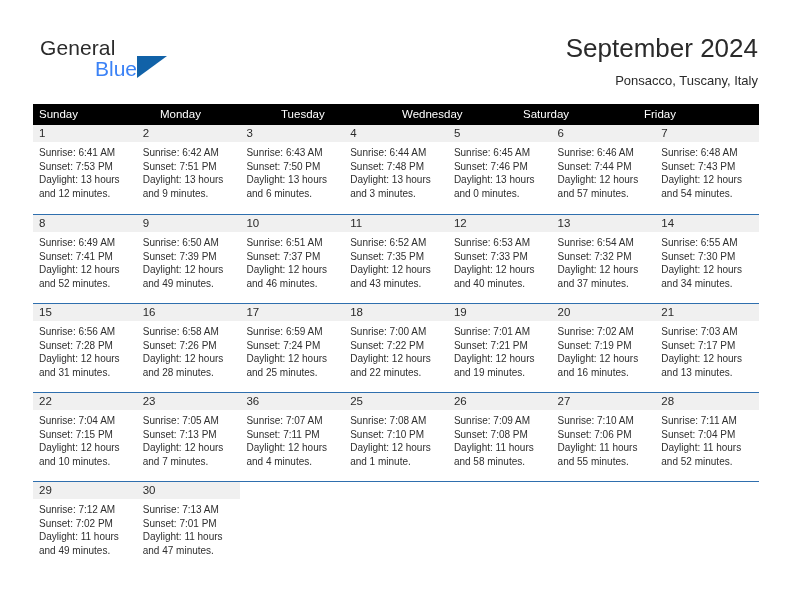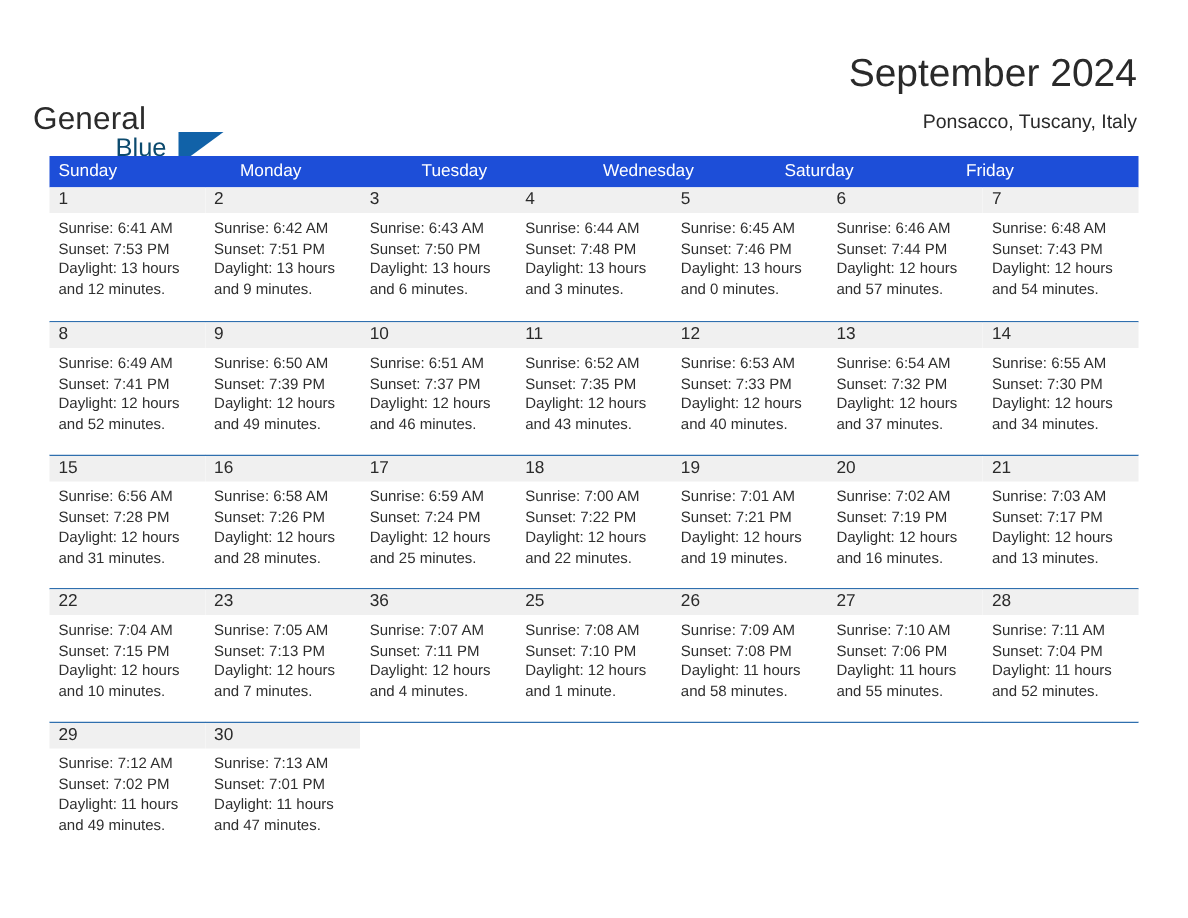--- a/index.html
+++ b/index.html
@@ -23,41 +23,40 @@
   
   .top {
     position: absolute;
     left: 0;
     top: 0;
     width: 792px;
     height: 100px;
   }
   .brand {
     position: absolute;
-    left: 22px;
+    left: 40px;
     top: 36px;
     width: 180px;
     height: 48px;
-    margin-top: 32px;
   }
   .brand-general {
     position: absolute;
     left: 0;
     top: 0;
     font-size: 21px;
     letter-spacing: 0.1px;
     color: #2b2b2b;
     font-family: "Liberation Sans", sans-serif;
   }
   .brand-blue {
     position: absolute;
     left: 55px;
     top: 21px;
-    font-size: 17px;
-    color: #0c4a6e;
+    font-size: 21px;
+    color: #3b82f6;
     font-family: "Liberation Sans", sans-serif;
   }
   .brand-tri {
     position: absolute;
     left: 97px;
     top: 20px;
     width: 0;
     height: 0;
     border-left: 30px solid #1162a8;
     border-bottom: 22px solid transparent;
@@ -86,21 +85,21 @@
 
   
   .calendar {
     position: absolute;
     left: 33px;
     top: 104px;
     width: 726px;
   }
   .weekday-row {
     display: flex;
-    background: #1d4ed8;
+    background: #000000;
     height: 21px;
   }
   .weekday {
     flex: 1 1 0;
     color: #ffffff;
     font-size: 11.5px;
     line-height: 21px;
     padding-left: 6px;
     box-sizing: border-box;
     white-space: nowrap;

